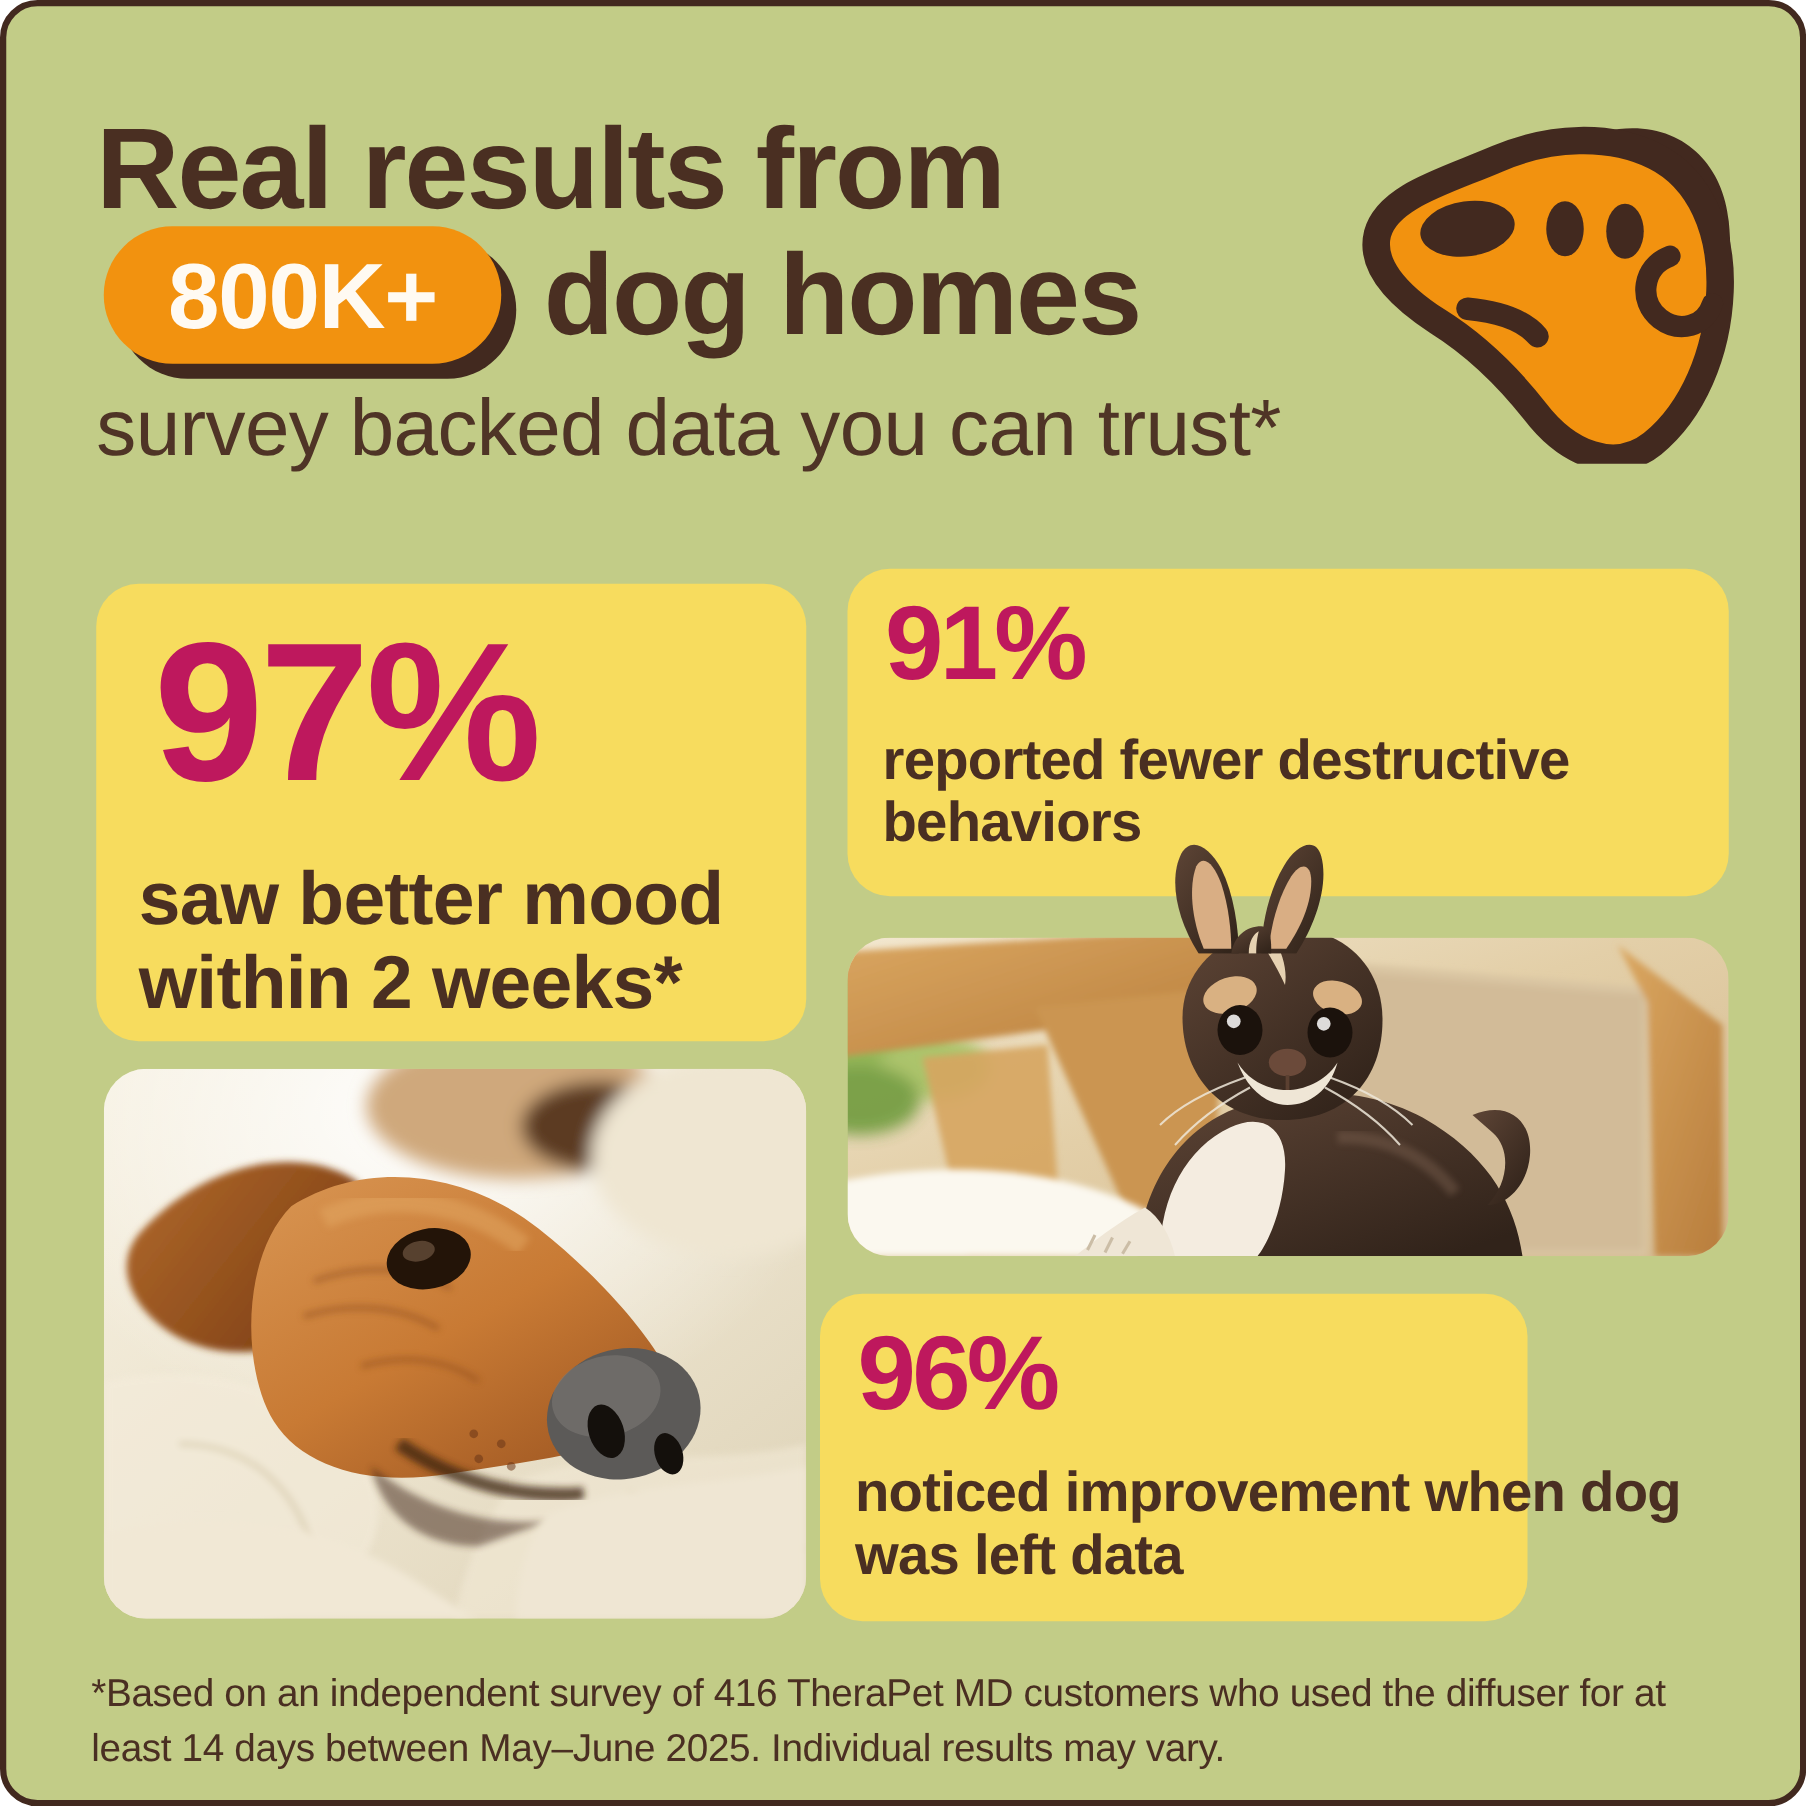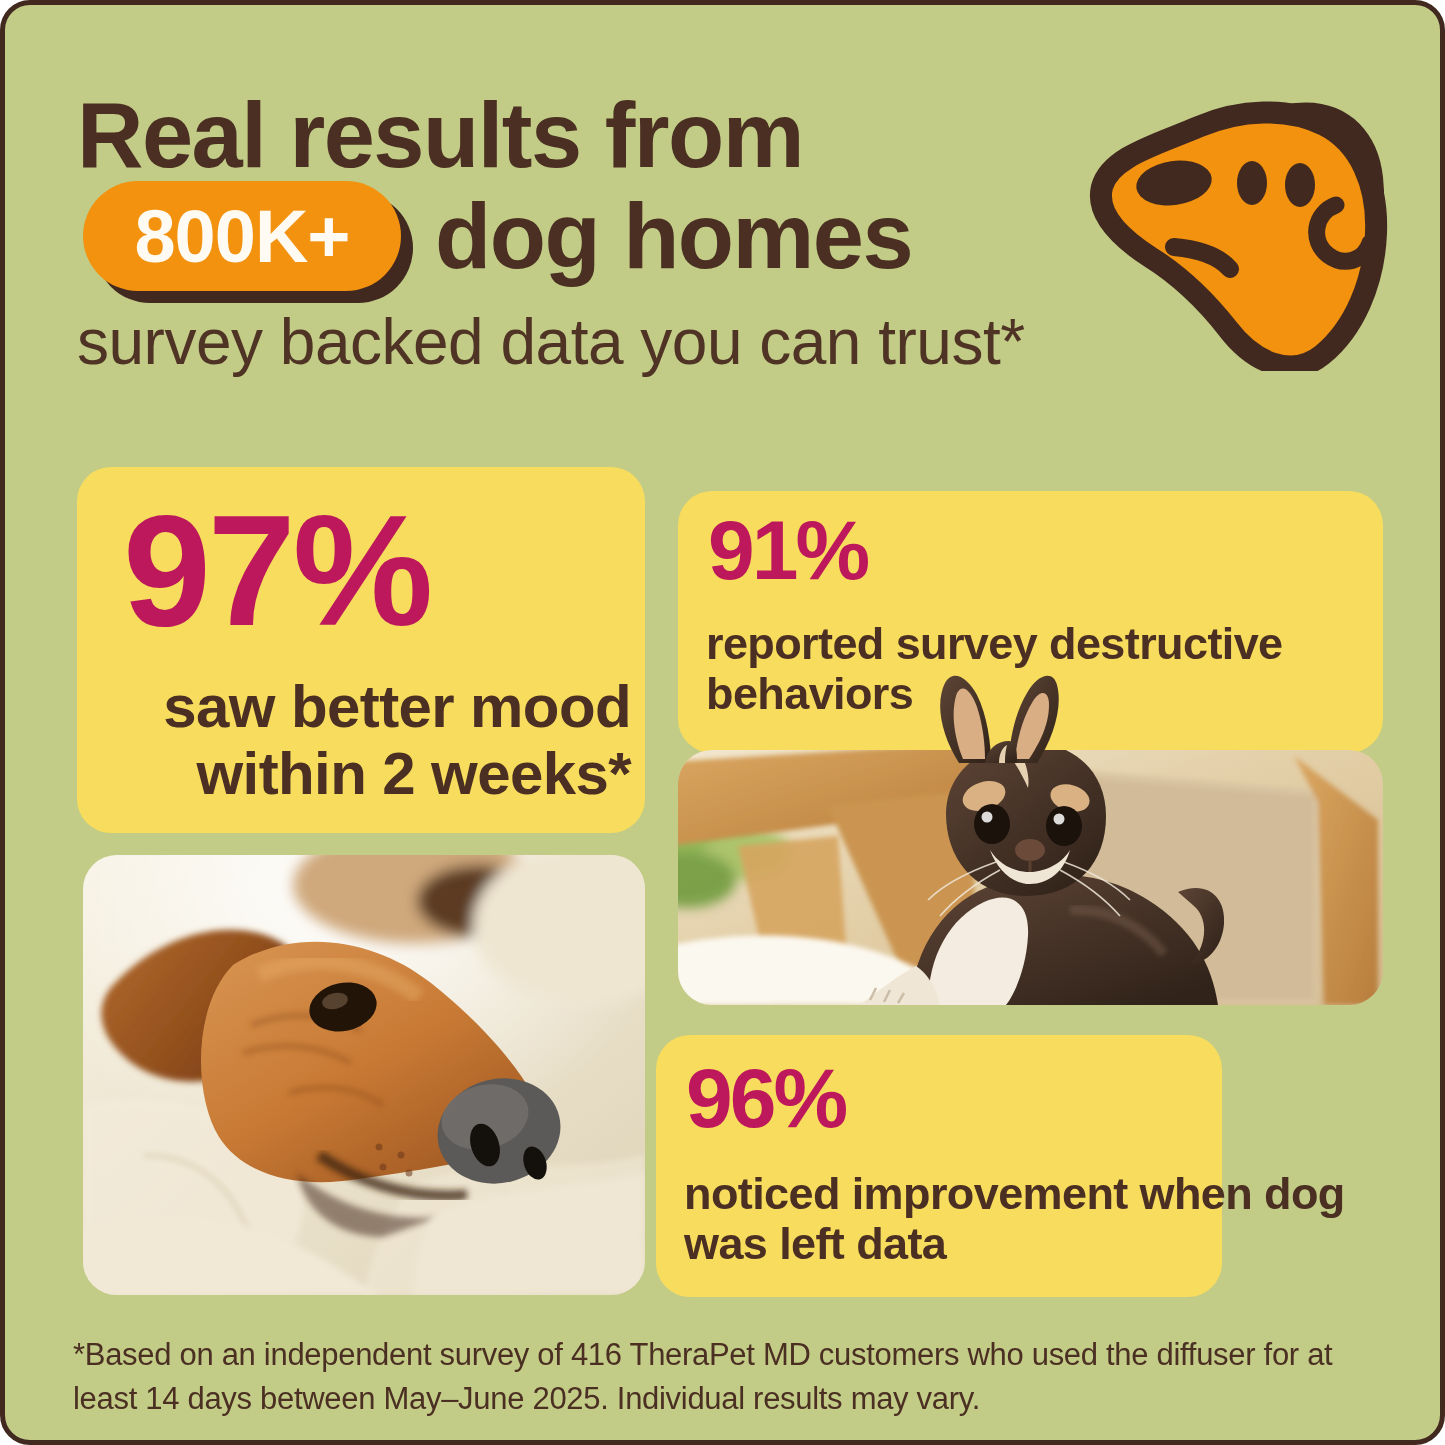--- a/index.html
+++ b/index.html
@@ -55,23 +55,23 @@
   }
   .stat-big{
     color:#be185d;font-weight:700;letter-spacing:-3px;line-height:.95;
   }
   .stat-sub{
     color:#4a2f22;font-weight:700;letter-spacing:-0.6px;line-height:1.12;
   }
 
   #card-97{left:72px;top:462px;width:568px;height:366px;}
   #card-97 .stat-big{position:absolute;left:46px;top:28px;font-size:158px;}
-  #card-97 .stat-sub{position:absolute;left:34px;top:206px;width:520px;font-size:60px;text-align:right;}
-
-  #card-91{left:673px;top:486px;width:705px;height:262px;}
+  #card-97 .stat-sub{position:absolute;left:34px;top:218px;width:520px;font-size:60px;}
+
+  #card-91{left:673px;top:450px;width:705px;height:262px;}
   #card-91 .stat-big{position:absolute;left:30px;top:20px;font-size:84px;}
   #card-91 .stat-sub{position:absolute;left:28px;top:128px;width:660px;font-size:45px;}
 
   #card-96{left:651px;top:1030px;width:566px;height:262px;}
   #card-96 .stat-big{position:absolute;left:30px;top:24px;font-size:84px;}
   #card-96 .stat-sub{position:absolute;left:28px;top:134px;width:670px;font-size:45px;}
 
   
   .photo{position:absolute;border-radius:34px;overflow:hidden;}
 
@@ -136,21 +136,21 @@
     </div>
   </div>
 
   <div class="card" id="card-97">
     <div class="stat-big">97%</div>
     <div class="stat-sub">saw better mood within 2 weeks*</div>
   </div>
 
   <div class="card" id="card-91">
     <div class="stat-big">91%</div>
-    <div class="stat-sub">reported survey destructive behaviors</div>
+    <div class="stat-sub">reported fewer destructive behaviors</div>
   </div>
 
   <div class="card" id="card-96">
     <div class="stat-big">96%</div>
     <div class="stat-sub">noticed improvement when dog was left data</div>
   </div>
 
   <div class="photo" id="photo-left">
     <svg viewBox="0 0 562 440" width="562" height="440" aria-hidden="true">
       <defs>

